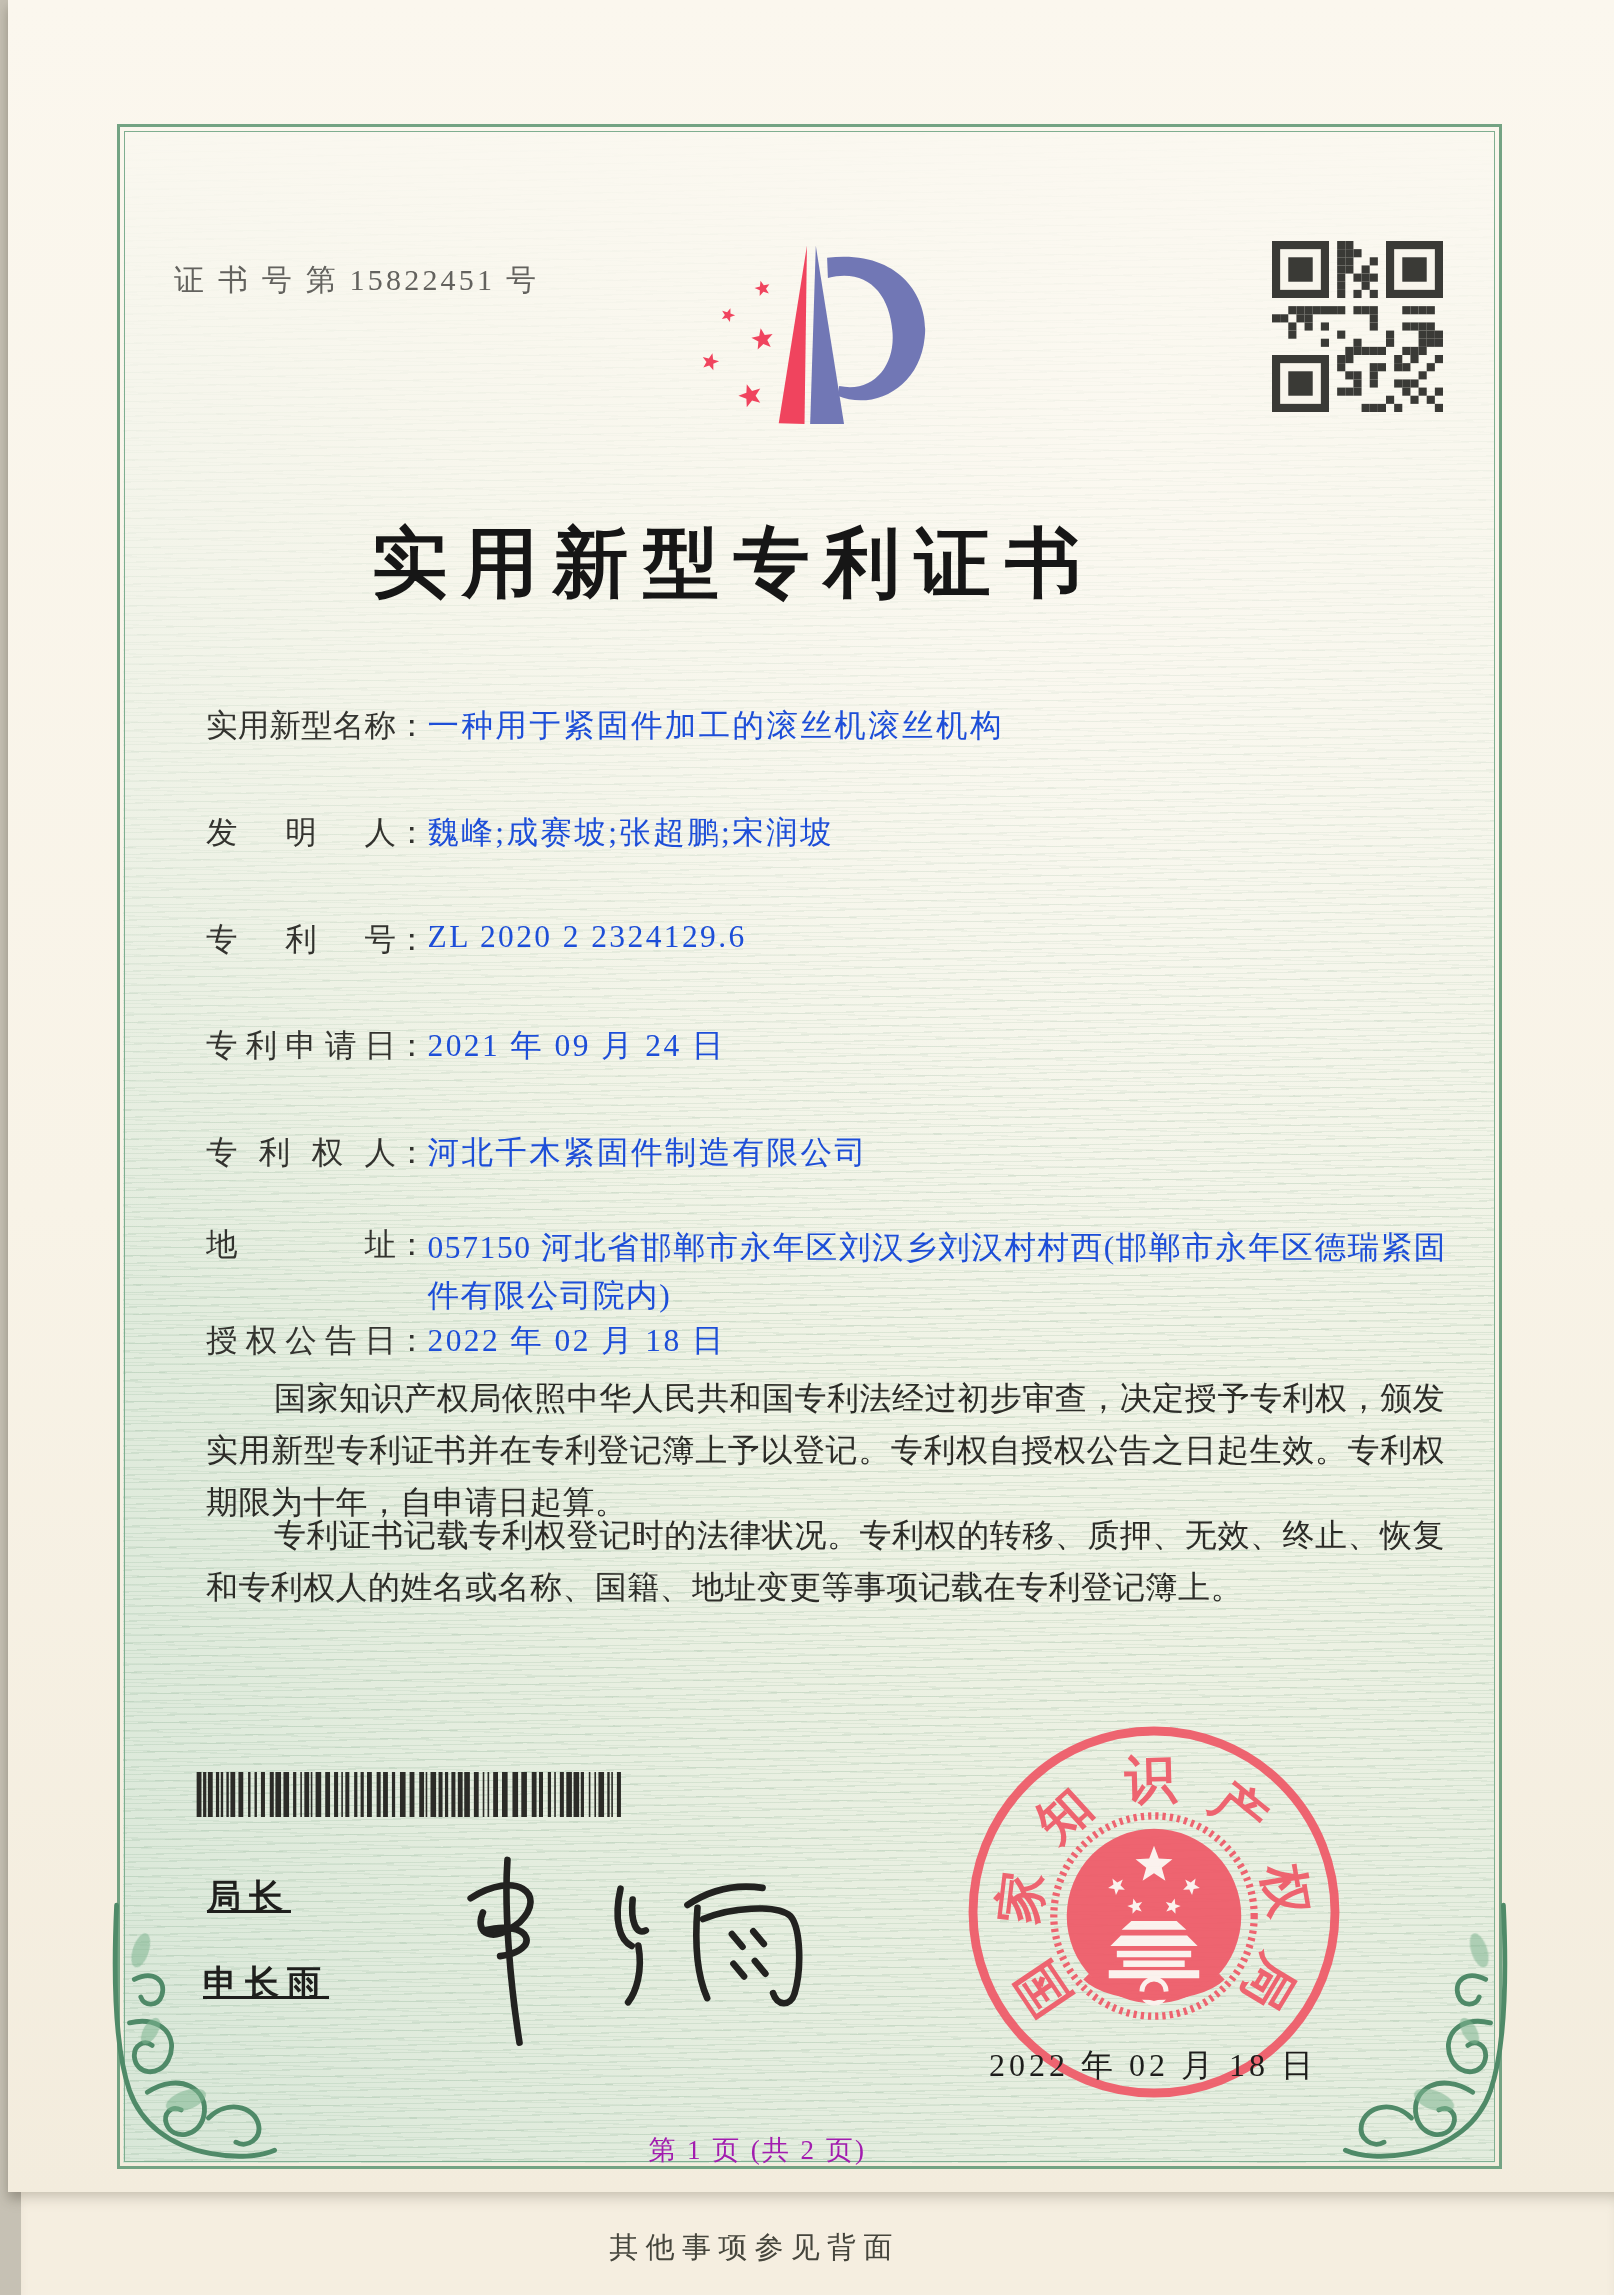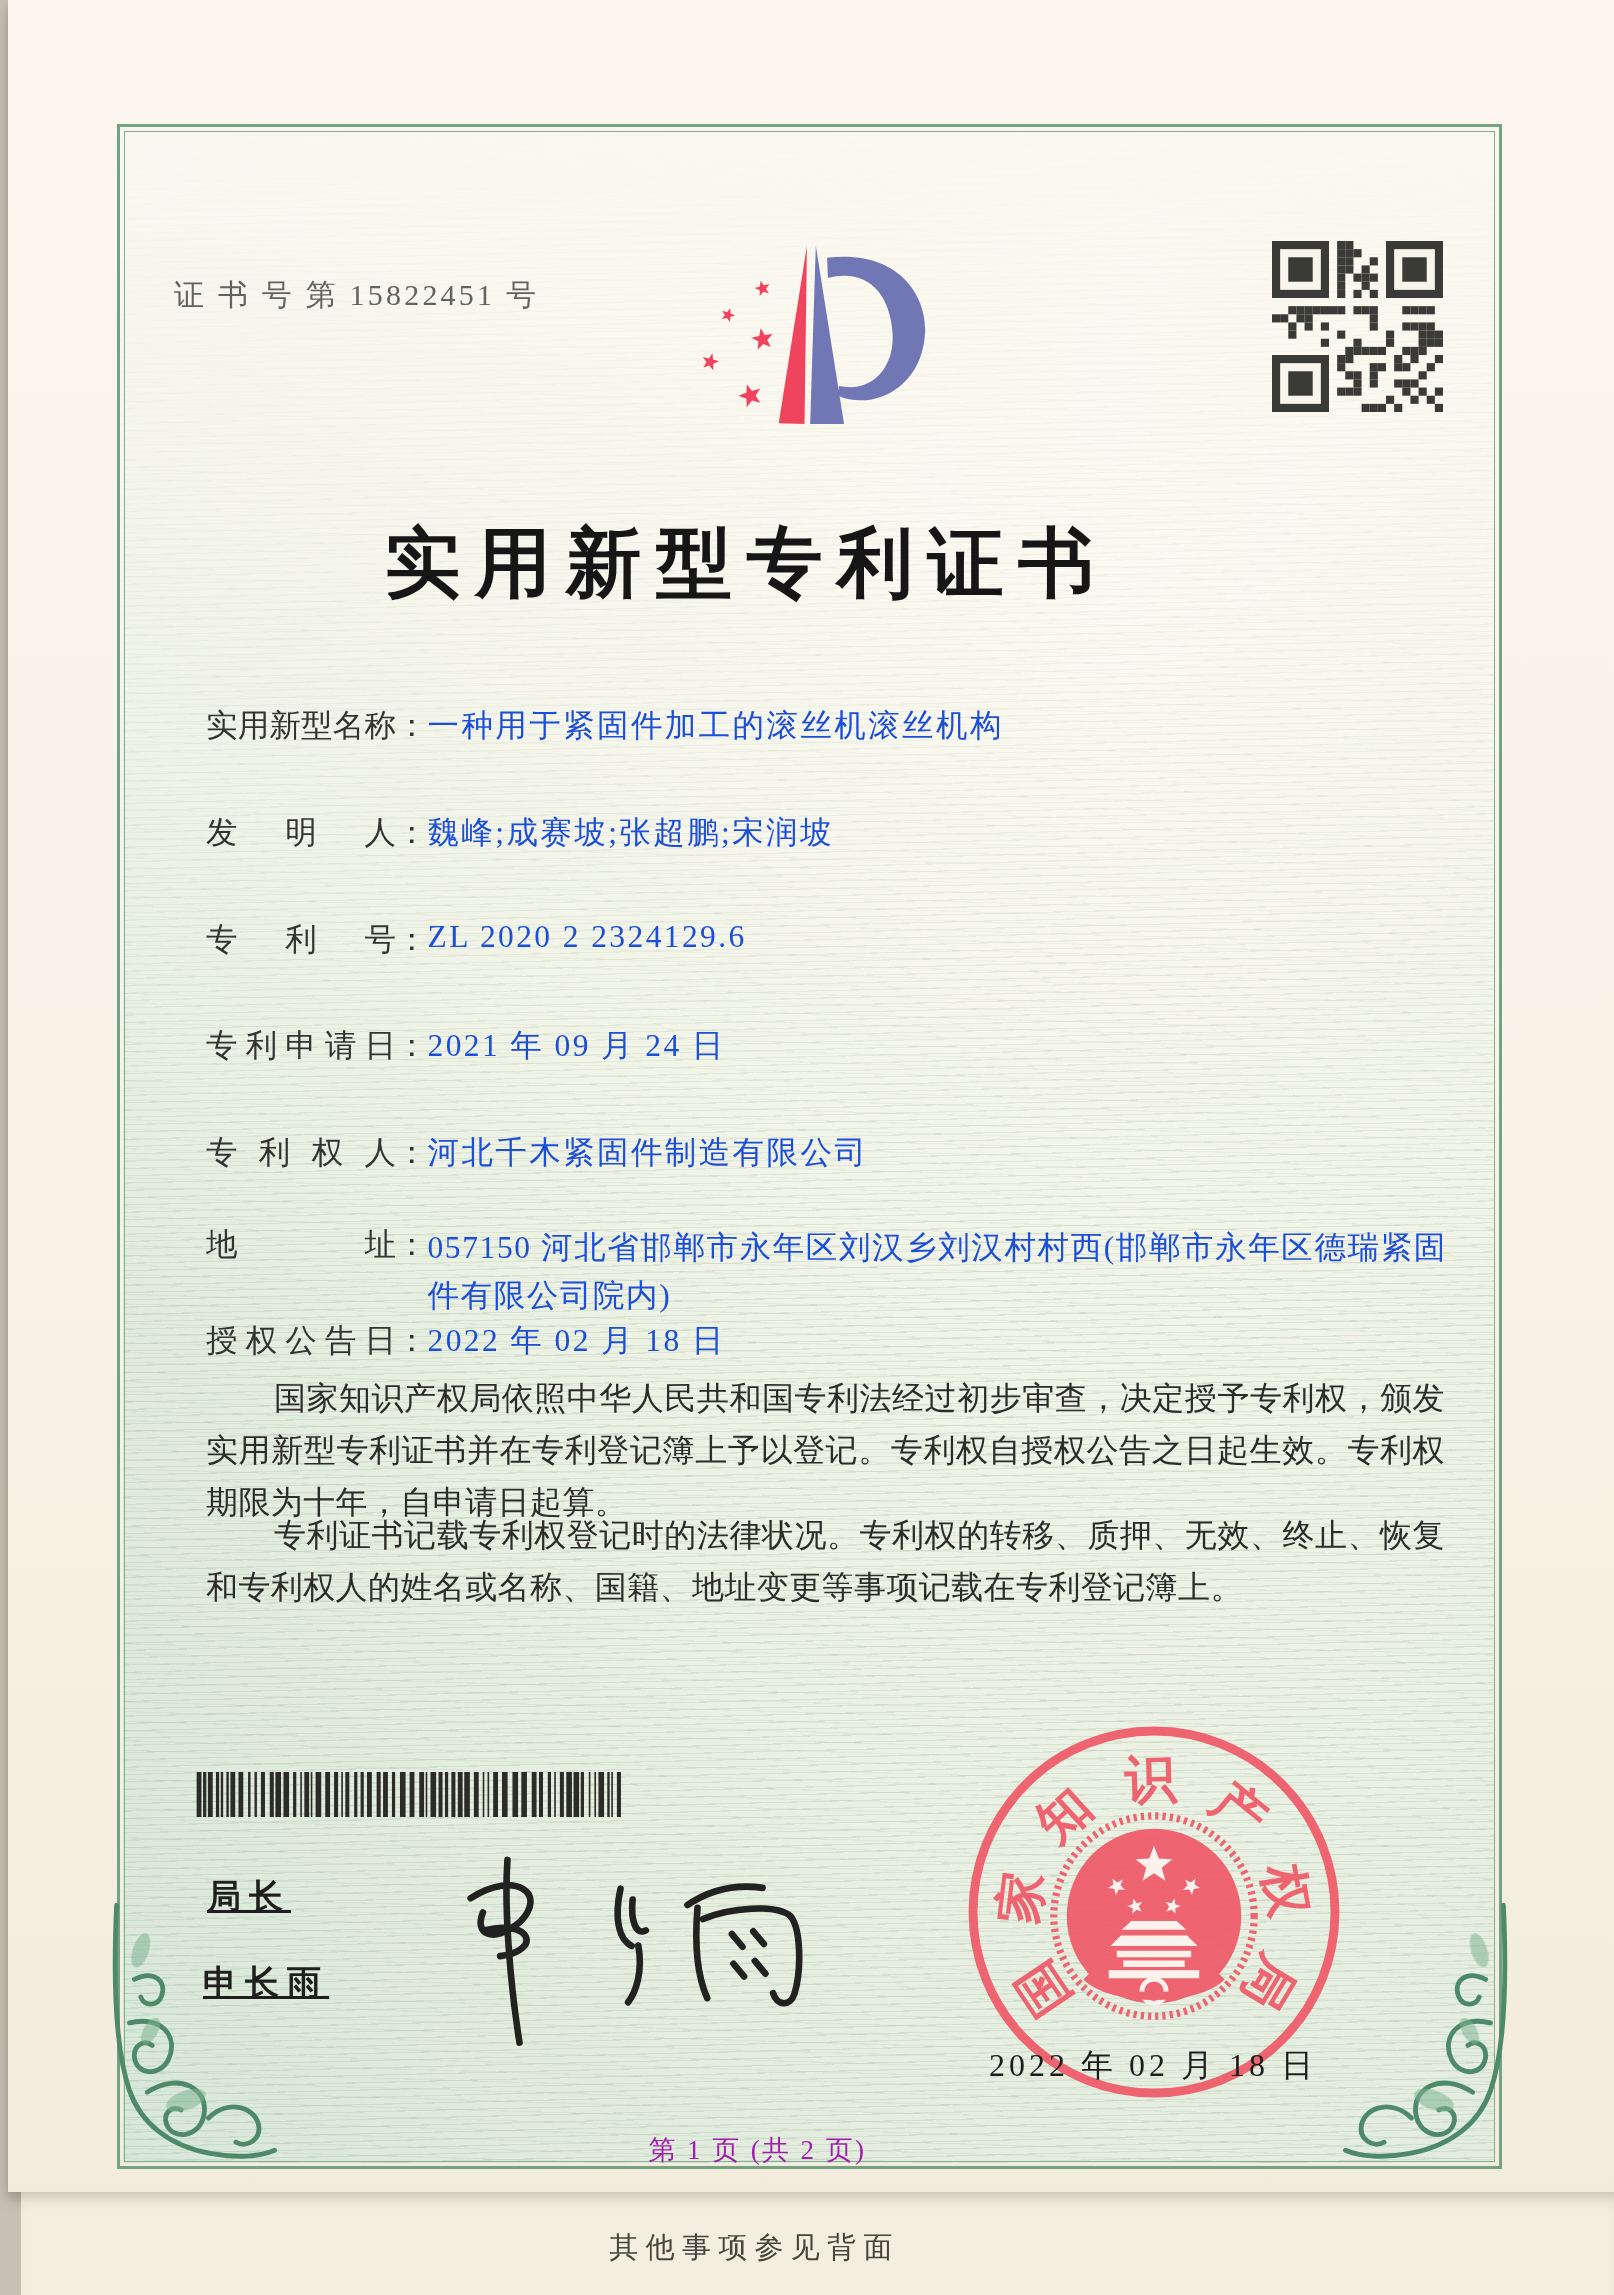--- a/index.html
+++ b/index.html
@@ -21,22 +21,22 @@
   .guilloche{position:absolute;left:123px;top:131px;width:1372px;height:2032px;z-index:0;
     background:
      repeating-linear-gradient(178.6deg,rgba(96,146,110,.14) 0 1.2px,rgba(0,0,0,0) 1.2px 7.3px),
      repeating-linear-gradient(181.7deg,rgba(96,146,110,.09) 0 1.2px,rgba(0,0,0,0) 1.2px 9.7px),
      radial-gradient(ellipse at 72% 12%,#fbf9f1 0%,#eef2e4 48%,#d8e7d8 100%);}
   .veil{position:absolute;left:123px;top:131px;width:1372px;height:2032px;z-index:0;
     background:linear-gradient(180deg,rgba(251,248,240,.95) 0%,rgba(251,248,240,.55) 26%,rgba(251,248,240,0) 58%);}
   .orn{position:absolute;z-index:2;}
   
   .certno{position:absolute;left:174px;top:260px;font-size:30px;letter-spacing:3.2px;
-    color:#63625e;z-index:3;margin-top:15px;}
-  .title{position:absolute;left:130px;top:513px;width:1233px;text-align:center;
+    color:#63625e;z-index:3;}
+  .title{position:absolute;left:117px;top:513px;width:1233px;text-align:center;
     font-size:76px;font-weight:700;letter-spacing:14.5px;color:#161616;z-index:3;}
   .row{position:absolute;left:206px;white-space:nowrap;font-size:31.5px;color:#33332f;z-index:3;}
   .flabel{display:inline-block;width:190px;text-align:justify;text-align-last:justify;
     vertical-align:top;}
   .fcolon{display:inline-block;vertical-align:top;}
   .fvalue{letter-spacing:2.4px;vertical-align:top;color:#1d4ed8;}
   .row-addr{white-space:normal;}
   .row-addr .fvalue{display:inline-block;width:1025px;line-height:48px;letter-spacing:1.6px;}
   .grant-right{position:absolute;left:599px;top:0;white-space:nowrap;}
   .grant-right .flabel{width:160px;}

